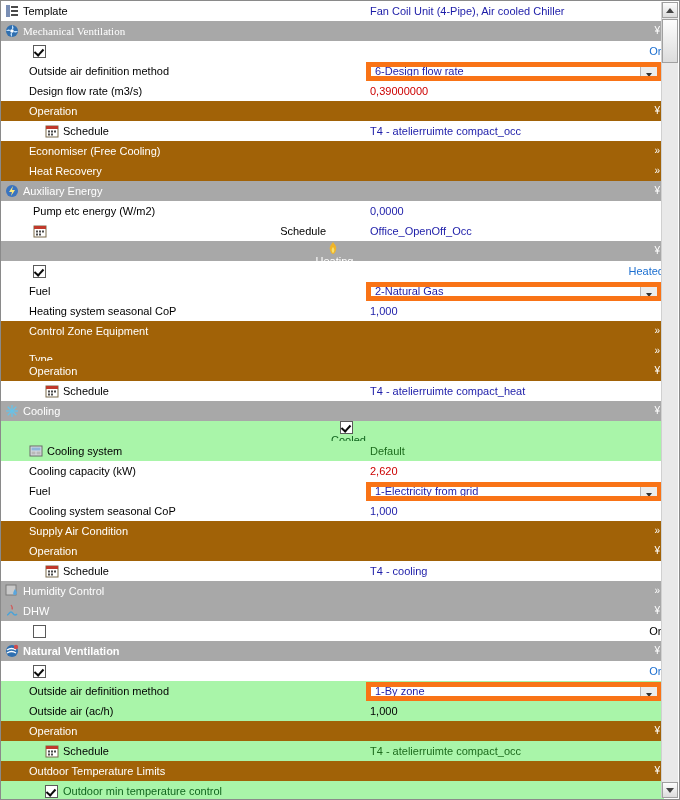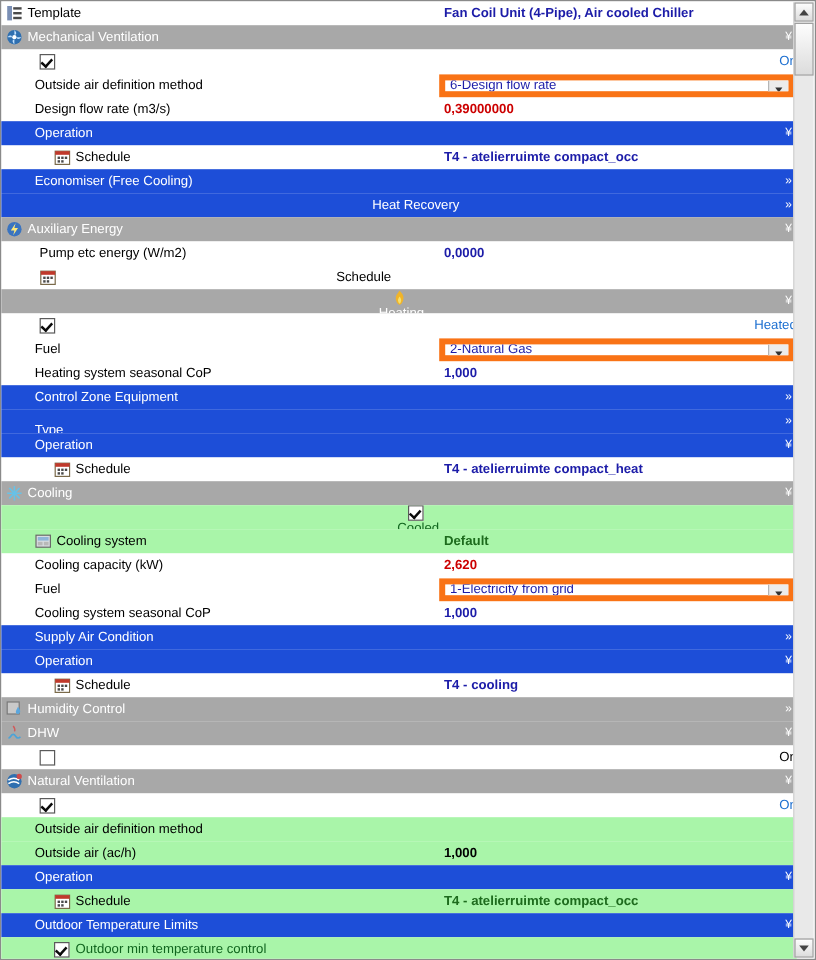--- a/index.html
+++ b/index.html
@@ -39,21 +39,21 @@
     height: 20px;
     box-sizing: border-box;
     width: 663px;
     gap: 40px;
   }
   .row.section {
     background: #a8a8a8;
     color: #ffffff;
   }
   .row.sub {
-    background: #1d4ed8;
+    background: #a16207;
     color: #ffffff;
   }
   .row.green {
     background: #a9f5a9;
   }
   .label {
     box-sizing: border-box;
     flex: 0 0 auto;
     width: 325px;
     padding-left: 4px;
@@ -66,21 +66,20 @@
   .value {
     box-sizing: border-box;
     flex: 1 1 auto;
     height: 20px;
     display: flex;
     align-items: center;
     padding-left: 4px;
     white-space: nowrap;
     overflow: hidden;
     color: #1c1ca8;
-    font-weight: bold;
   }
   .value.red { color: #cc0000; }
   .value.green-txt { color: #1d6b1d; }
   .value.black { color: #000000; }
 
   
   .fieldbox {
     box-sizing: border-box;
     position: relative;
     flex: 1 1 auto;
@@ -217,21 +216,21 @@
               <rect x="6" y="2" width="7" height="2" fill="#4a4a4a"></rect>
               <rect x="6" y="6" width="7" height="2" fill="#4a4a4a"></rect>
               <rect x="6" y="10" width="7" height="2" fill="#4a4a4a"></rect>
             </svg>
           </span>
           <span>Template</span>
         </div>
         <div class="value">Fan Coil Unit (4-Pipe), Air cooled Chiller</div>
       </div>
       <div class="row section">
-        <div class="label indent0" style="width: 100%;">
+        <div class="label indent0" style="width: 100%; font-family: Liberation Serif, serif;">
           <span class="ico">
             <svg width="14" height="14" viewBox="0 0 14 14">
               <circle cx="7" cy="7" r="6" fill="#2f6fb0"></circle>
               <circle cx="7" cy="7" r="1.8" fill="#ffffff"></circle>
               <path d="M7 1 C9 3 9 5 7 5 Z" fill="#bfe0ff"></path>
               <path d="M13 7 C11 9 9 9 9 7 Z" fill="#bfe0ff"></path>
               <path d="M7 13 C5 11 5 9 7 9 Z" fill="#bfe0ff"></path>
               <path d="M1 7 C3 5 5 5 5 7 Z" fill="#bfe0ff"></path>
             </svg>
           </span>
@@ -283,21 +282,21 @@
         </div>
         <div class="value">T4 - atelierruimte compact_occ</div>
       </div>
       <div class="row sub">
         <div class="label indent2" style="width: 100%;">
           <span>Economiser (Free Cooling)</span>
         </div>
         <span class="sec-chev">»</span>
       </div>
       <div class="row sub">
-        <div class="label indent2" style="width: 100%; justify-content: center;">
+        <div class="label indent2" style="width: 100%;">
           <span>Heat Recovery</span>
         </div>
         <span class="sec-chev">»</span>
       </div>
       <div class="row section">
         <div class="label indent0" style="width: 100%;">
           <span class="ico">
             <svg width="14" height="14" viewBox="0 0 14 14">
               <circle cx="7" cy="7" r="6" fill="#3a74c0"></circle>
               <path d="M8 2 L4 8 H7 L6 12 L10 6 H7 Z" fill="#ffe97a"></path>
@@ -321,20 +320,21 @@
               <rect x="1" y="2" width="12" height="3" fill="#c0392b"></rect>
               <rect x="3" y="6.5" width="2" height="2" fill="#4a4a4a"></rect>
               <rect x="6" y="6.5" width="2" height="2" fill="#4a4a4a"></rect>
               <rect x="9" y="6.5" width="2" height="2" fill="#4a4a4a"></rect>
               <rect x="3" y="9.5" width="2" height="2" fill="#4a4a4a"></rect>
               <rect x="6" y="9.5" width="2" height="2" fill="#4a4a4a"></rect>
             </svg>
           </span>
           <span>Schedule</span>
         </div>
+        <div class="value">Office_OpenOff_Occ</div>
       </div>
       <div class="row section">
         <div class="label indent0" style="width: 100%; flex-direction: column;">
           <span class="ico">
             <svg width="14" height="14" viewBox="0 0 14 14">
               <path d="M7 1 C9 4 11 5 10 9 C9.4 11.5 8 13 7 13 C6 13 4.6 11.5 4 9 C3.2 5.6 5 4 7 1 Z" fill="#f0b429"></path>
               <path d="M7 6 C8 7.5 8.6 8.5 8.2 10 C7.9 11.2 7.4 12 7 12 C6.6 12 6.1 11.2 5.8 10 C5.4 8.5 6 7.5 7 6 Z" fill="#f8e16c"></path>
             </svg>
           </span>
           <span>Heating</span>
@@ -507,21 +507,21 @@
         </div>
         <span class="sec-chev">¥</span>
       </div>
       <div class="row">
         <div class="label indent1" style="width: 100%;">
           <span class="cb"></span>
           <span class="">On</span>
         </div>
       </div>
       <div class="row section">
-        <div class="label indent0" style="width: 100%;">
+        <div class="label indent0" style="width: 100%; font-weight: bold;">
           <span class="ico">
             <svg width="14" height="14" viewBox="0 0 14 14">
               <circle cx="7" cy="7" r="6" fill="#2f6fb0"></circle>
               <path d="M2 6 C5 4 8 4 11 6" stroke="#ffffff" stroke-width="1.3" fill="none"></path>
               <path d="M2 9 C5 7 8 7 11 9" stroke="#ffffff" stroke-width="1.3" fill="none"></path>
               <circle cx="11" cy="3" r="2.2" fill="#d04a4a"></circle>
             </svg>
           </span>
           <span>Natural Ventilation</span>
         </div>
@@ -529,20 +529,24 @@
       </div>
       <div class="row">
         <div class="label indent1" style="width: 100%;">
           <span class="cb checked"></span>
           <span class="cbtext">On</span>
         </div>
       </div>
       <div class="row green">
         <div class="label indent2">
           <span>Outside air definition method</span>
+        </div>
+        <div class="fieldbox">
+          <span>1-By zone</span>
+          <span class="combo-arrow"></span>
         </div>
       </div>
       <div class="row green">
         <div class="label indent2">
           <span>Outside air (ac/h)</span>
         </div>
         <div class="value black">1,000</div>
       </div>
       <div class="row sub">
         <div class="label indent2" style="width: 100%;">

